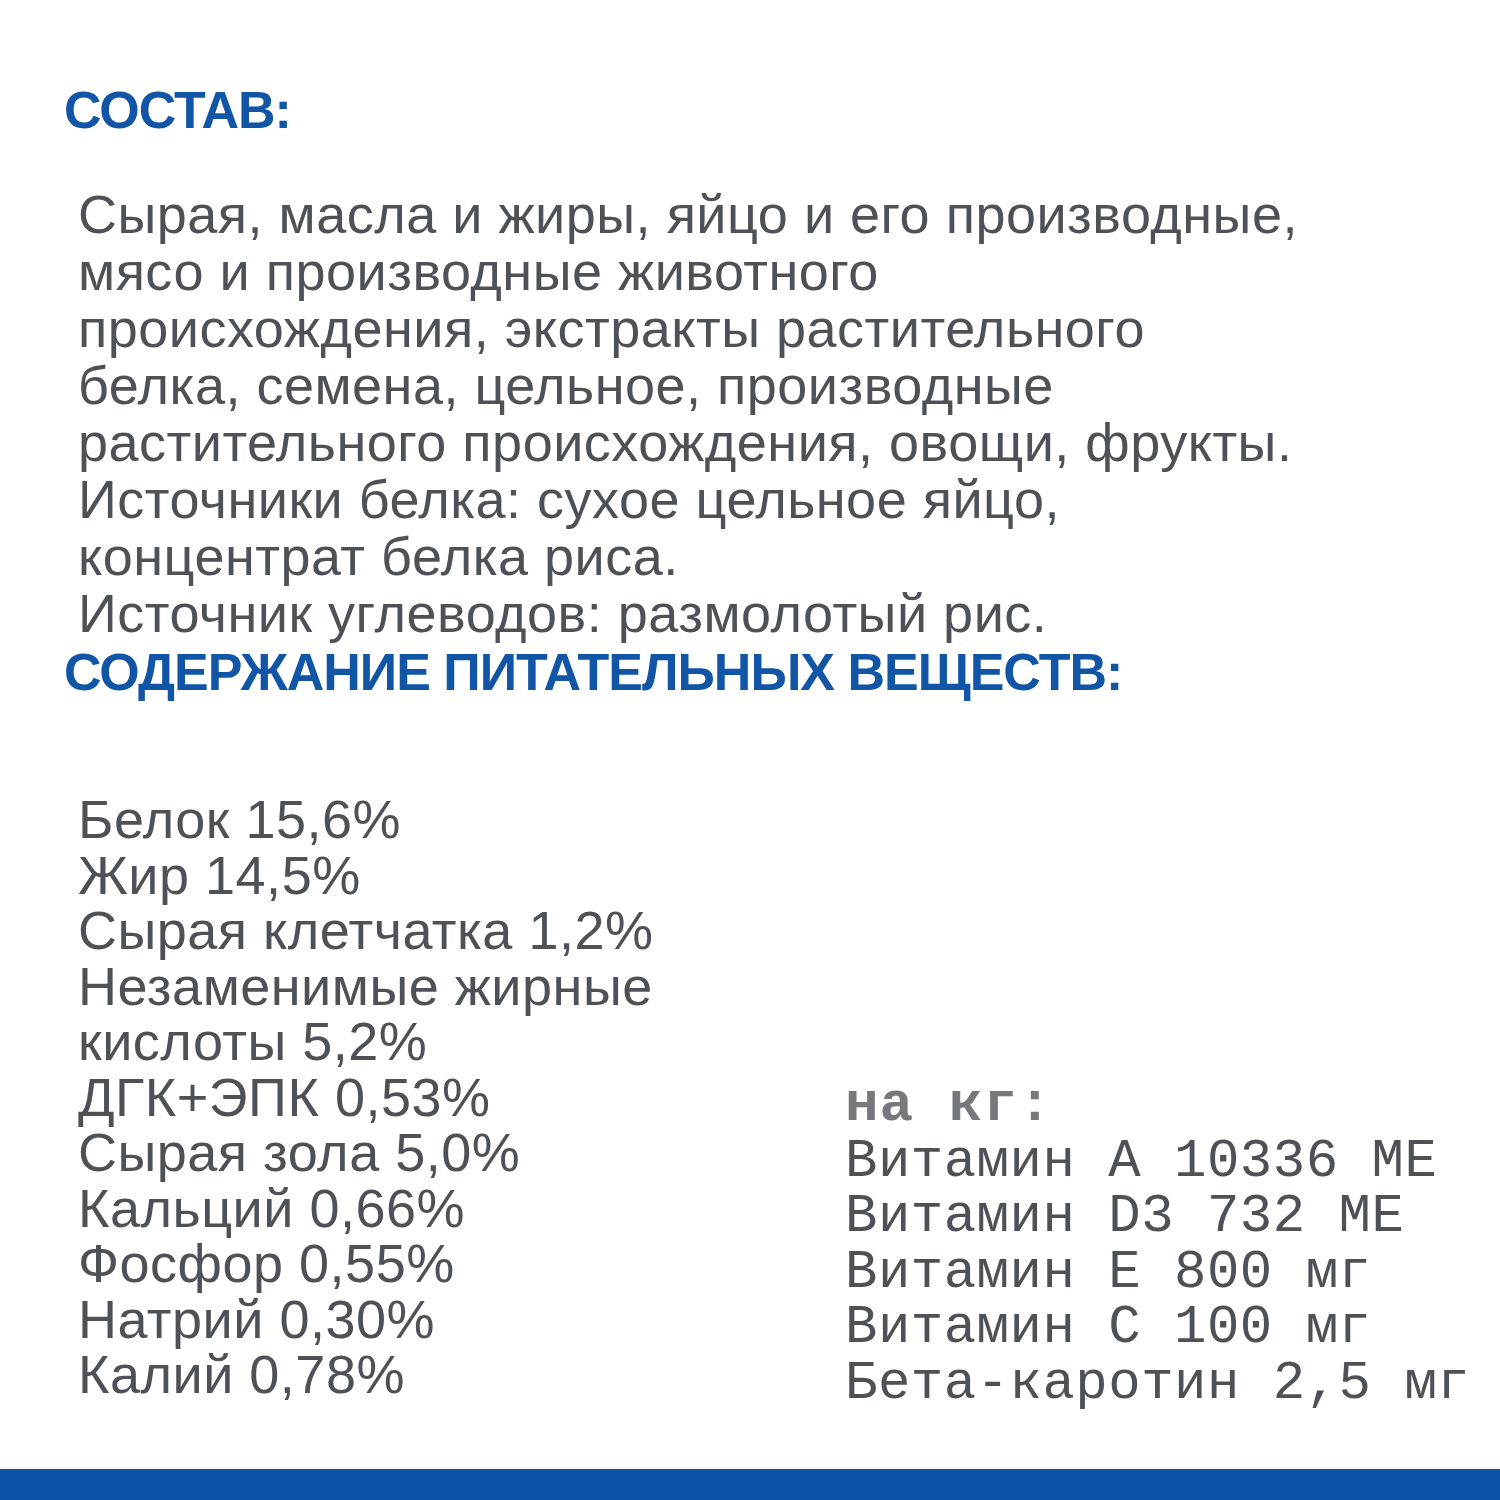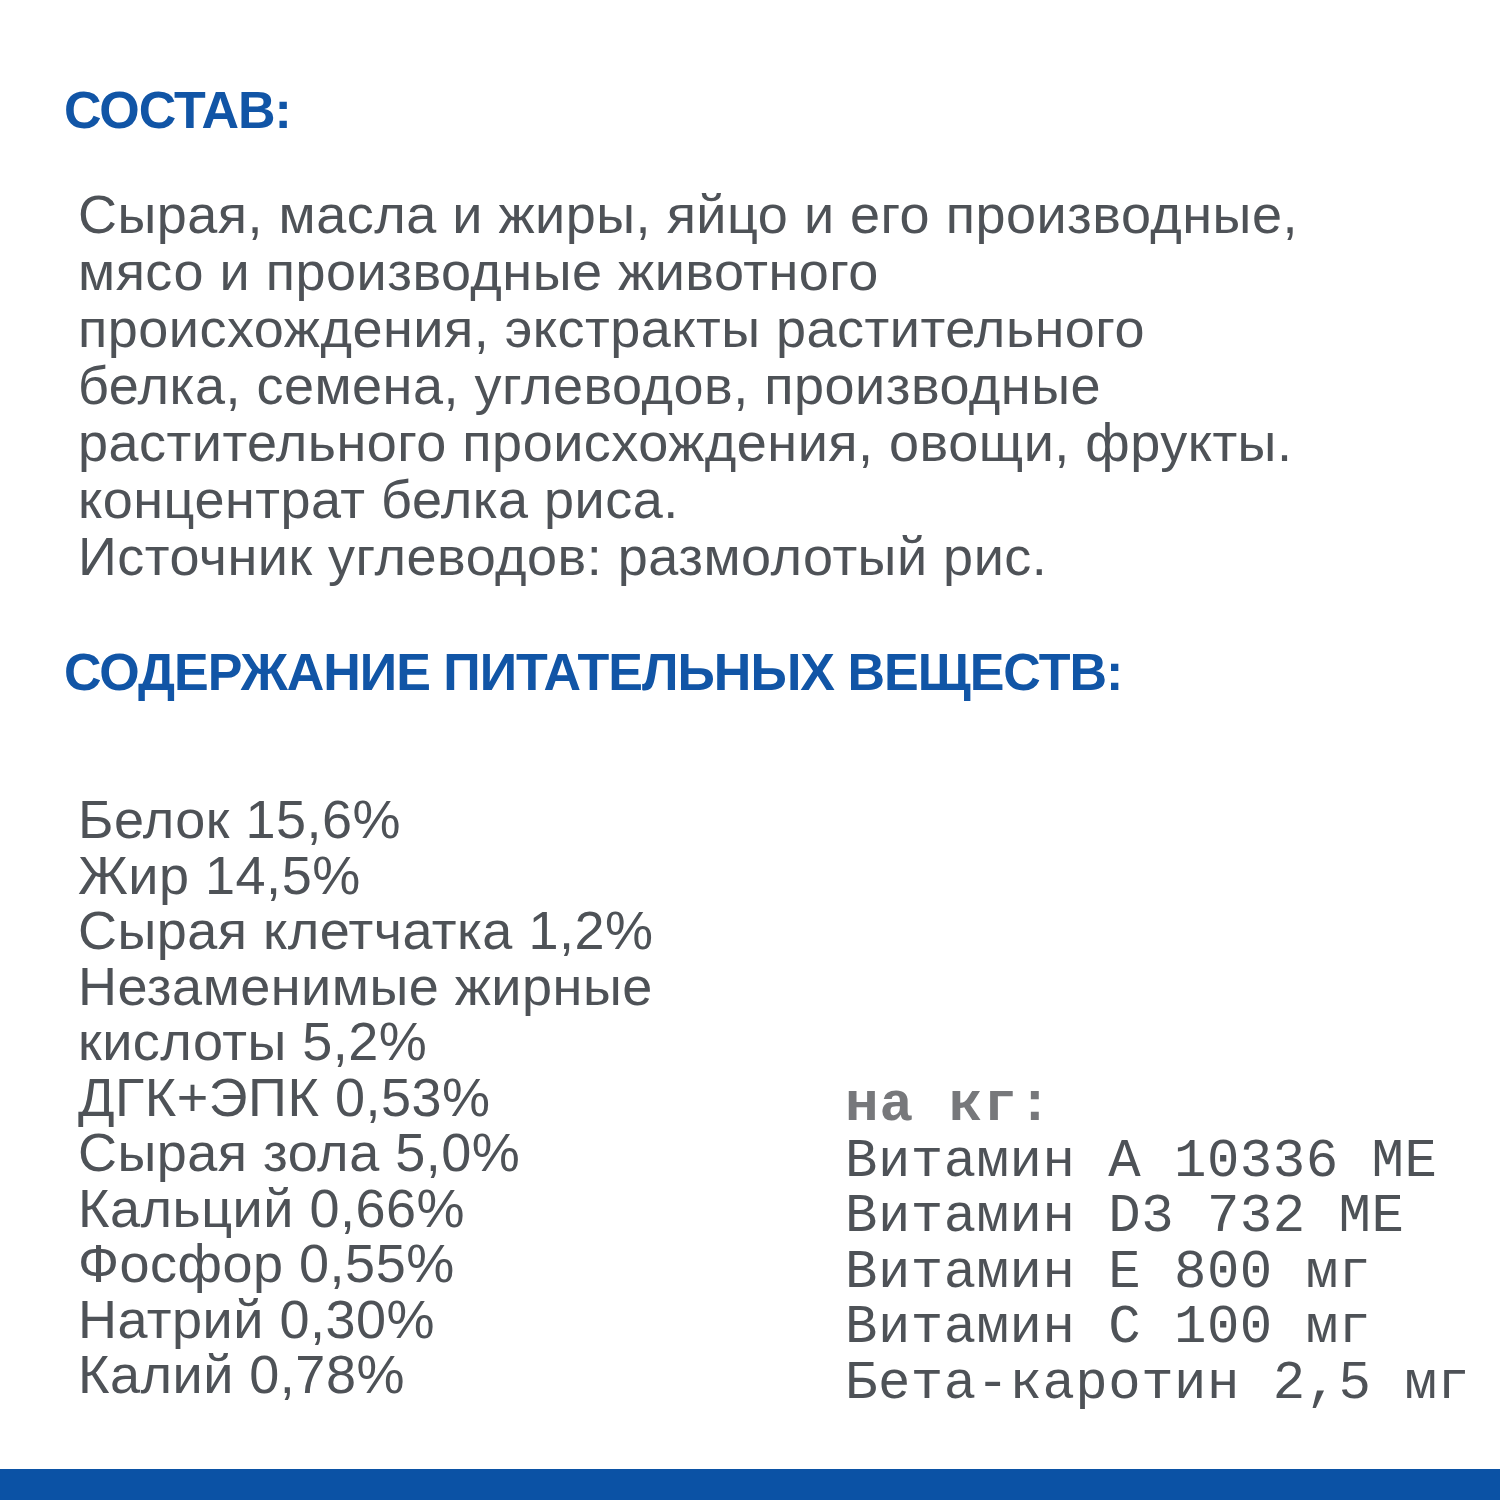--- a/index.html
+++ b/index.html
@@ -61,22 +61,23 @@
 <body>
 
 <div class="page">
 
   <h1 class="section-heading" id="composition-heading">СОСТАВ:</h1>
 
   <div class="body-text" id="composition-text">
     <div class="line">Сырая, масла и жиры, яйцо и его производные,</div>
     <div class="line">мясо и производные животного</div>
     <div class="line">происхождения, экстракты растительного</div>
-    <div class="line">белка, семена, углеводов, производные</div>
+    <div class="line">белка, семена, цельное, производные</div>
     <div class="line">растительного происхождения, овощи, фрукты.</div>
+    <div class="line">Источники белка: сухое цельное яйцо,</div>
     <div class="line">концентрат белка риса.</div>
     <div class="line">Источник углеводов: размолотый рис.</div>
   </div>
 
   <h2 class="section-heading" id="nutrients-heading">СОДЕРЖАНИЕ ПИТАТЕЛЬНЫХ ВЕЩЕСТВ:</h2>
 
   <div class="body-text" id="nutrients-list">
     <div class="line">Белок 15,6%</div>
     <div class="line">Жир 14,5%</div>
     <div class="line">Сырая клетчатка 1,2%</div>

